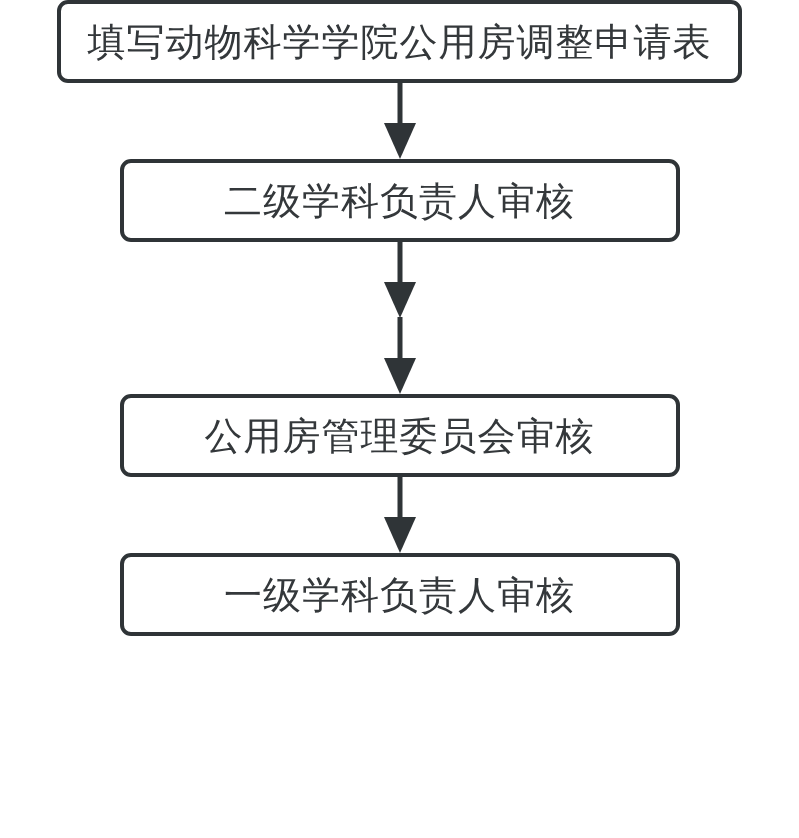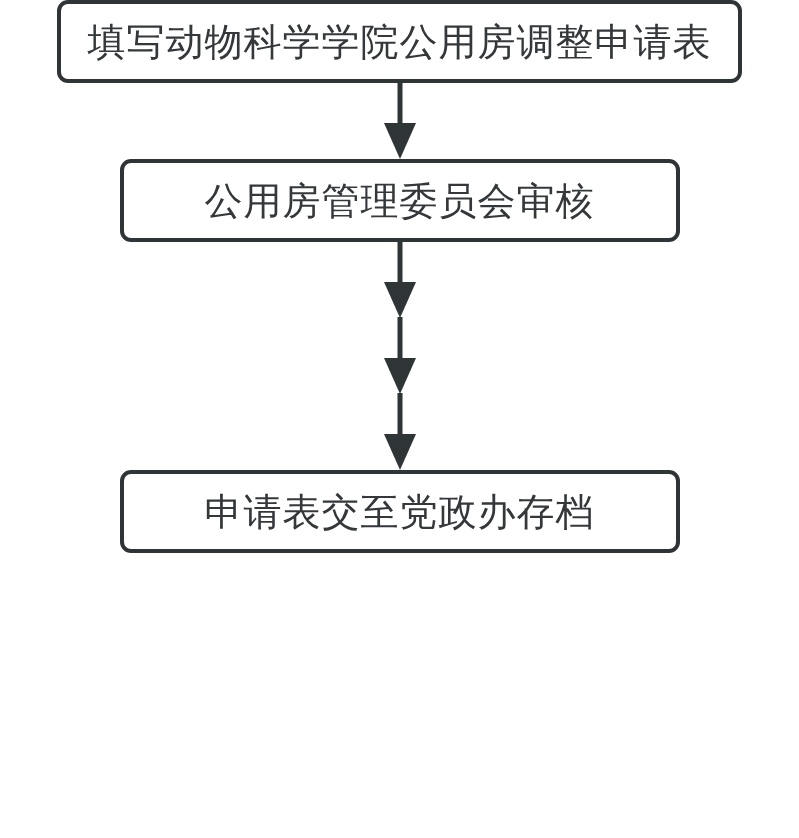--- a/index.html
+++ b/index.html
@@ -77,37 +77,40 @@
   <div class="node wide">
     <span class="node-label">填写动物科学学院公用房调整申请表</span>
   </div>
 
   <div class="arrow">
     <span class="stem"></span>
     <span class="head"></span>
   </div>
 
   <div class="node">
-    <span class="node-label">公用房管理委员会审核</span>
+    <span class="node-label">二级学科负责人审核</span>
   </div>
 
   <div class="arrow">
     <span class="stem"></span>
     <span class="head"></span>
   </div>
 
 
   <div class="arrow">
     <span class="stem"></span>
     <span class="head"></span>
   </div>
 
+  <div class="node">
+    <span class="node-label">公用房管理委员会审核</span>
+  </div>
 
   <div class="arrow">
     <span class="stem"></span>
     <span class="head"></span>
   </div>
 
   <div class="node">
-    <span class="node-label">申请表交至党政办存档</span>
+    <span class="node-label">一级学科负责人审核</span>
   </div>
 
 </div>
 
 </body></html>

